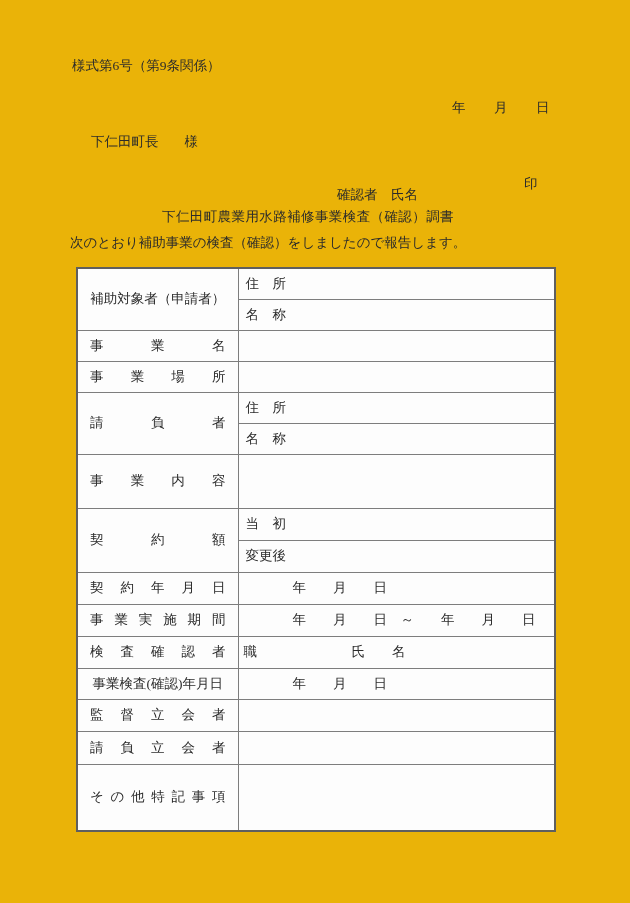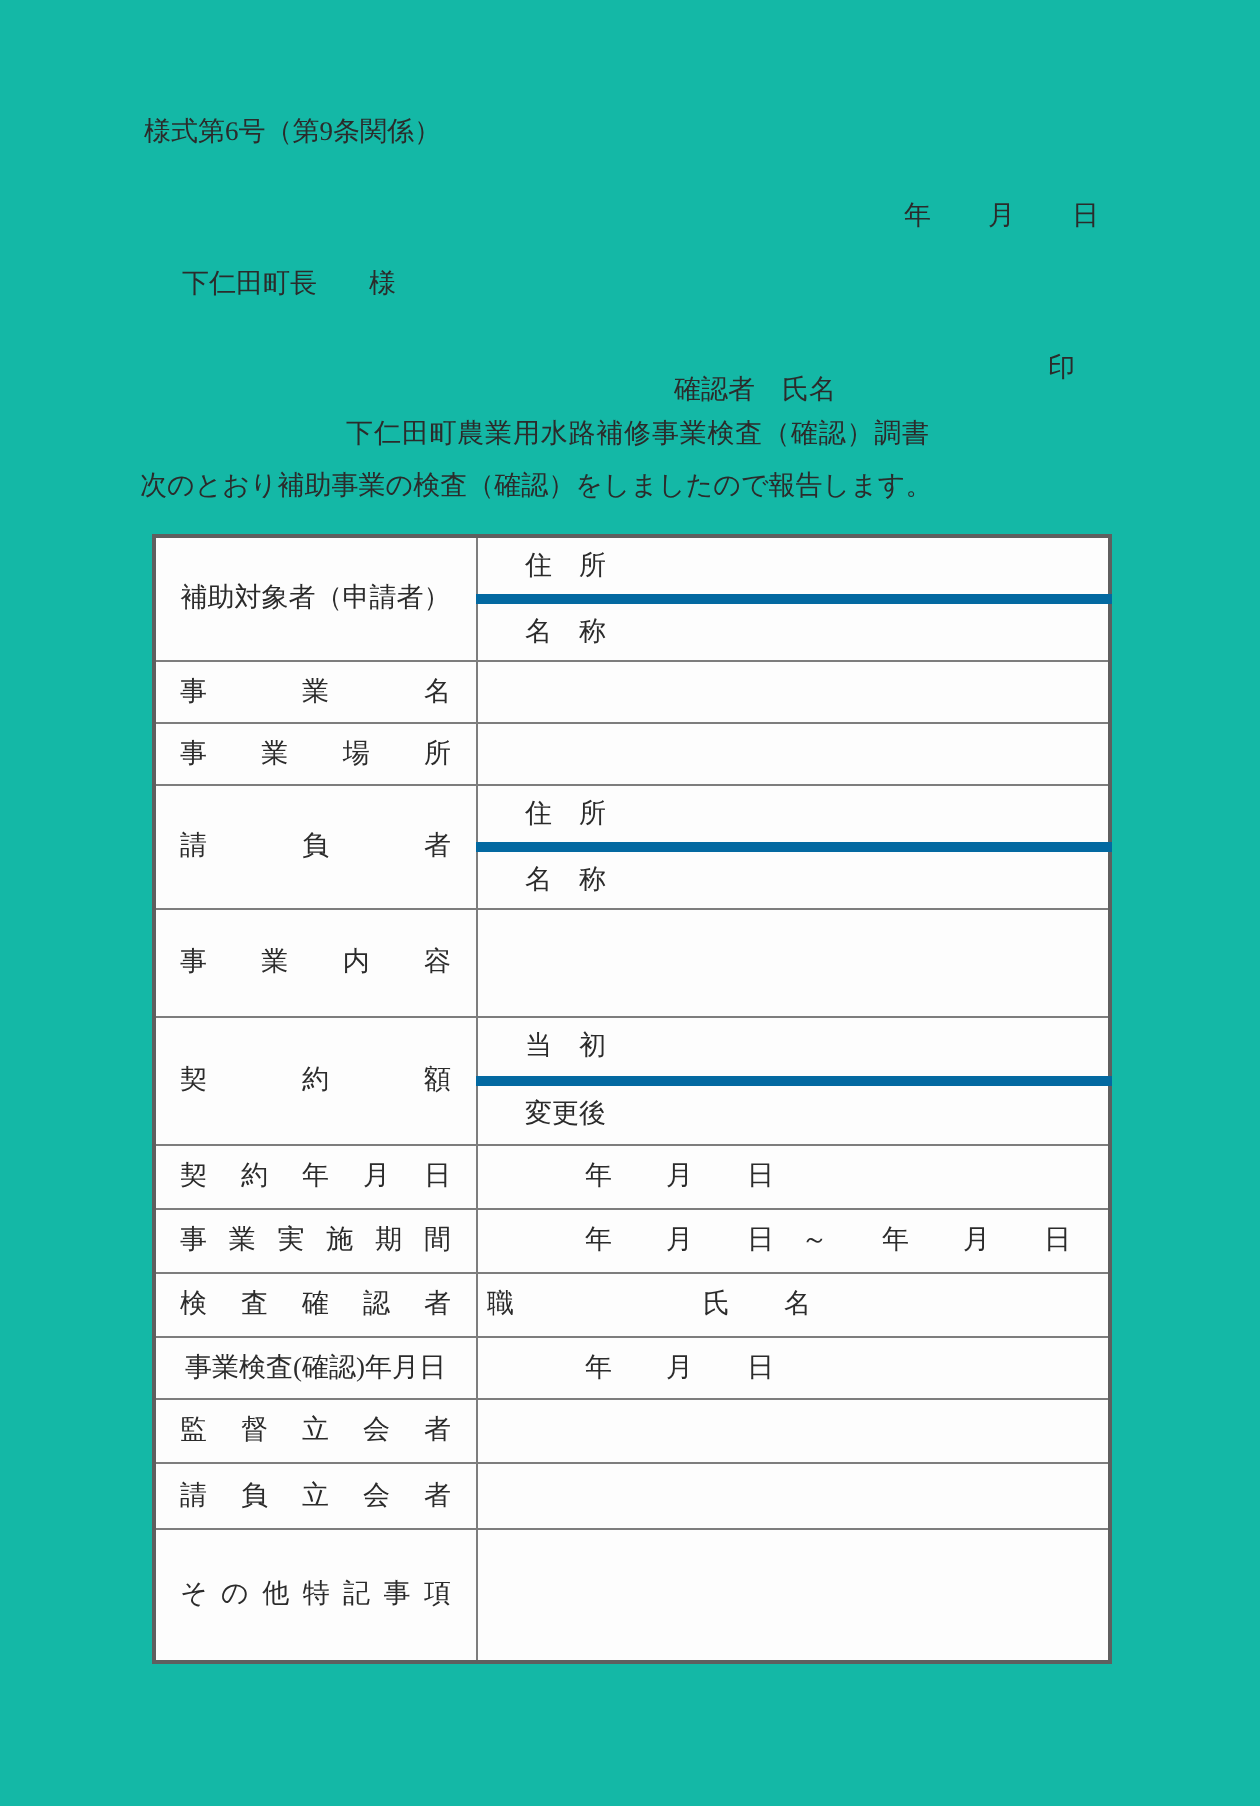--- a/index.html
+++ b/index.html
@@ -4,34 +4,34 @@
 <style>
   html,body{margin:0;padding:0;}
   body{
     width:630px;height:903px;
     background:#f4f4f4;
     font-family:"Liberation Serif","DejaVu Serif",serif;
   }
   .page{
     position:relative;
     width:630px;height:903px;
-    background:#14b8a6;
+    background:#eab308;
     color:#2b2b2b;
     font-size:13.5px;
     overflow:hidden;
   }
   .abs{position:absolute;white-space:nowrap;}
 
   .form-number{left:72px;top:57px;}
   .date-line{left:452px;top:99px;letter-spacing:0.5px;}
   .addressee-line{left:77px;top:133px;margin-left:14px;}
   .addressee-honorific{margin-left:26px;}
   .confirmer-line{left:337px;top:186px;}
   .seal-mark{left:524px;top:175px;}
-  .doc-title{left:11px;top:208px;width:616px;text-align:center;letter-spacing:0.4px;white-space:nowrap;}
+  .doc-title{left:0;top:208px;width:616px;text-align:center;letter-spacing:0.4px;white-space:nowrap;}
   .lead-sentence{left:70px;top:234px;}
 
   table.report{
     position:absolute;left:76px;top:267px;
     width:478px;
     border-collapse:collapse;
     table-layout:fixed;
     background:#fdfdfd;
     border:2px solid #5f5f5f;
   }
@@ -43,31 +43,31 @@
     vertical-align:middle;
     font-size:13.5px;
     color:#2b2b2b;
     overflow:hidden;
   }
   tr.h31{height:31px;}
   tr.h32{height:32px;}
   tr.h33{height:33px;}
   tr.h54{height:54px;}
   tr.h67{height:67px;}
-  td.subline{border-top:5px solid #0369a1;}
+  td.subline{border-top:1px solid #0369a1;}
 
   td.lbl{text-align:center;}
   .dist{
     display:flex;
     justify-content:space-between;
     padding:0 12px;
   }
   td.lbl.plain{white-space:nowrap;padding:0 2px;text-align:center;}
   td.val{white-space:nowrap;}
-  td.val.fieldname{padding-left:24px;}
+  td.val.fieldname{padding-left:7px;}
   td.val.indent{padding-left:54px;}
   td.val.tight{padding-left:5px;font-family:Liberation Mono, monospace;}
 </style>
 </head>
 <body>
 
 <div class="page">
 
   <div class="abs form-number">様式第6号（第9条関係）</div>
 

